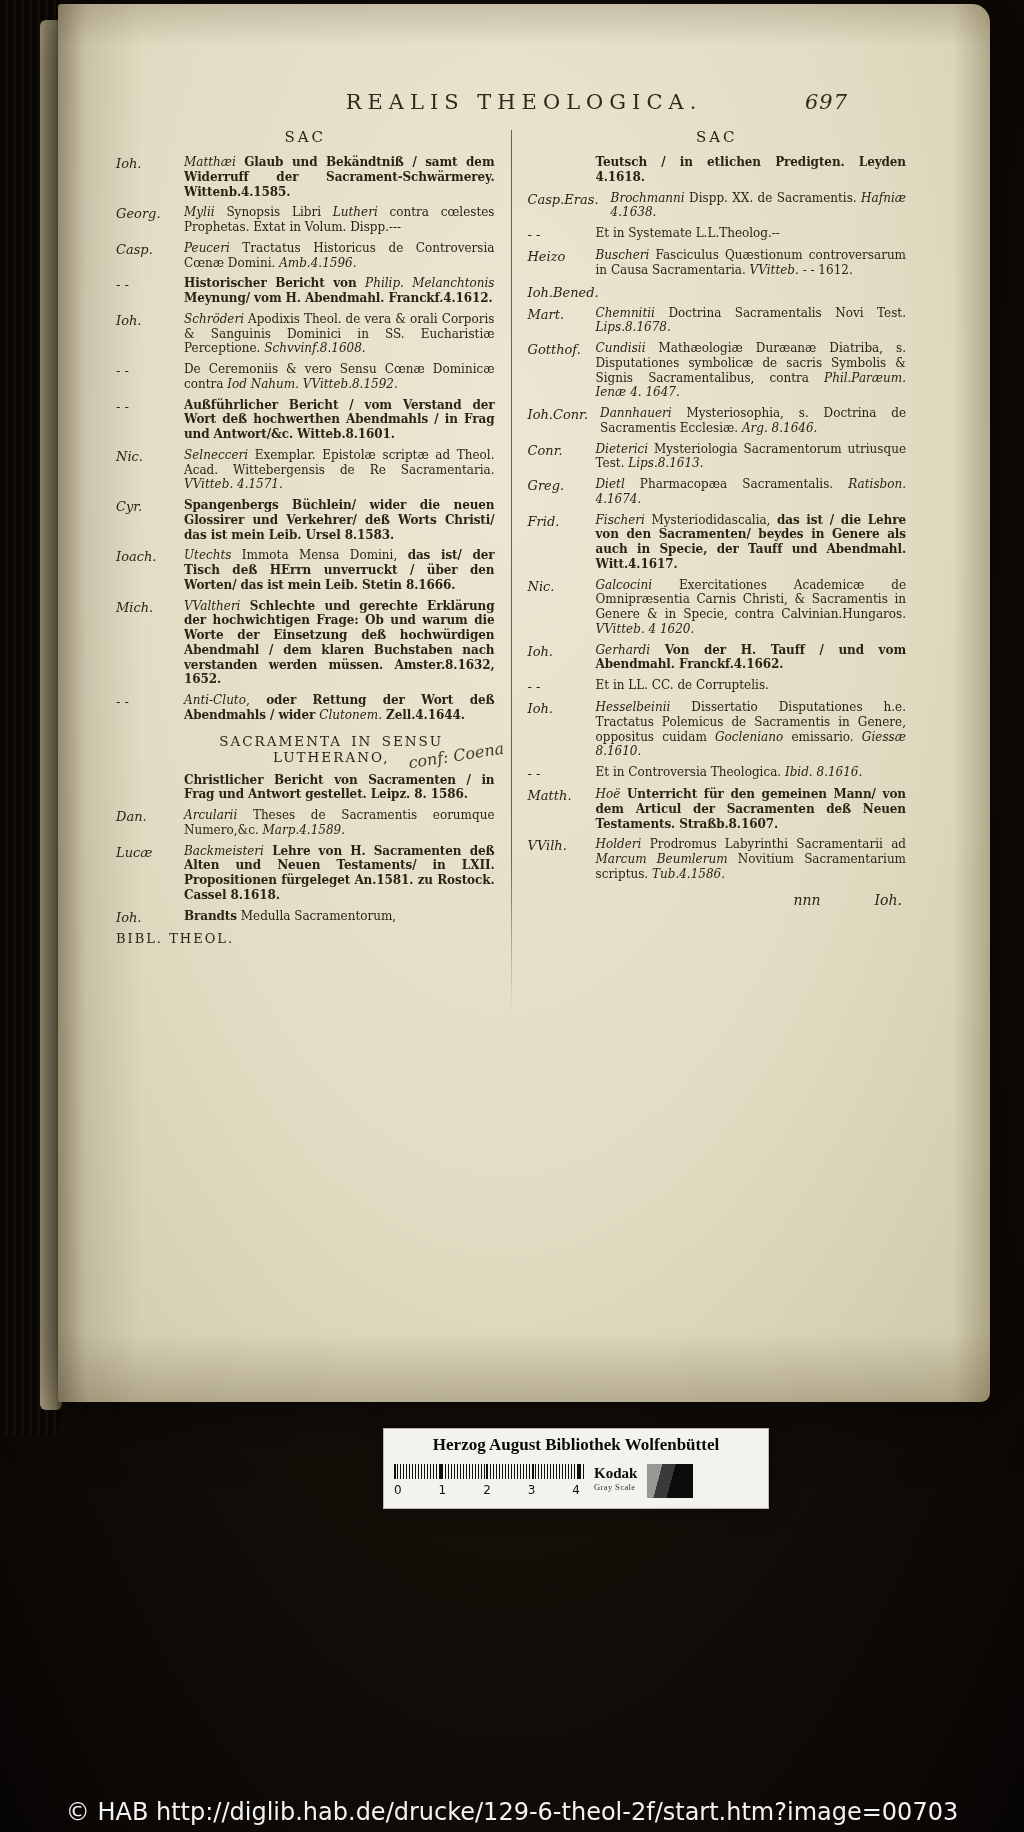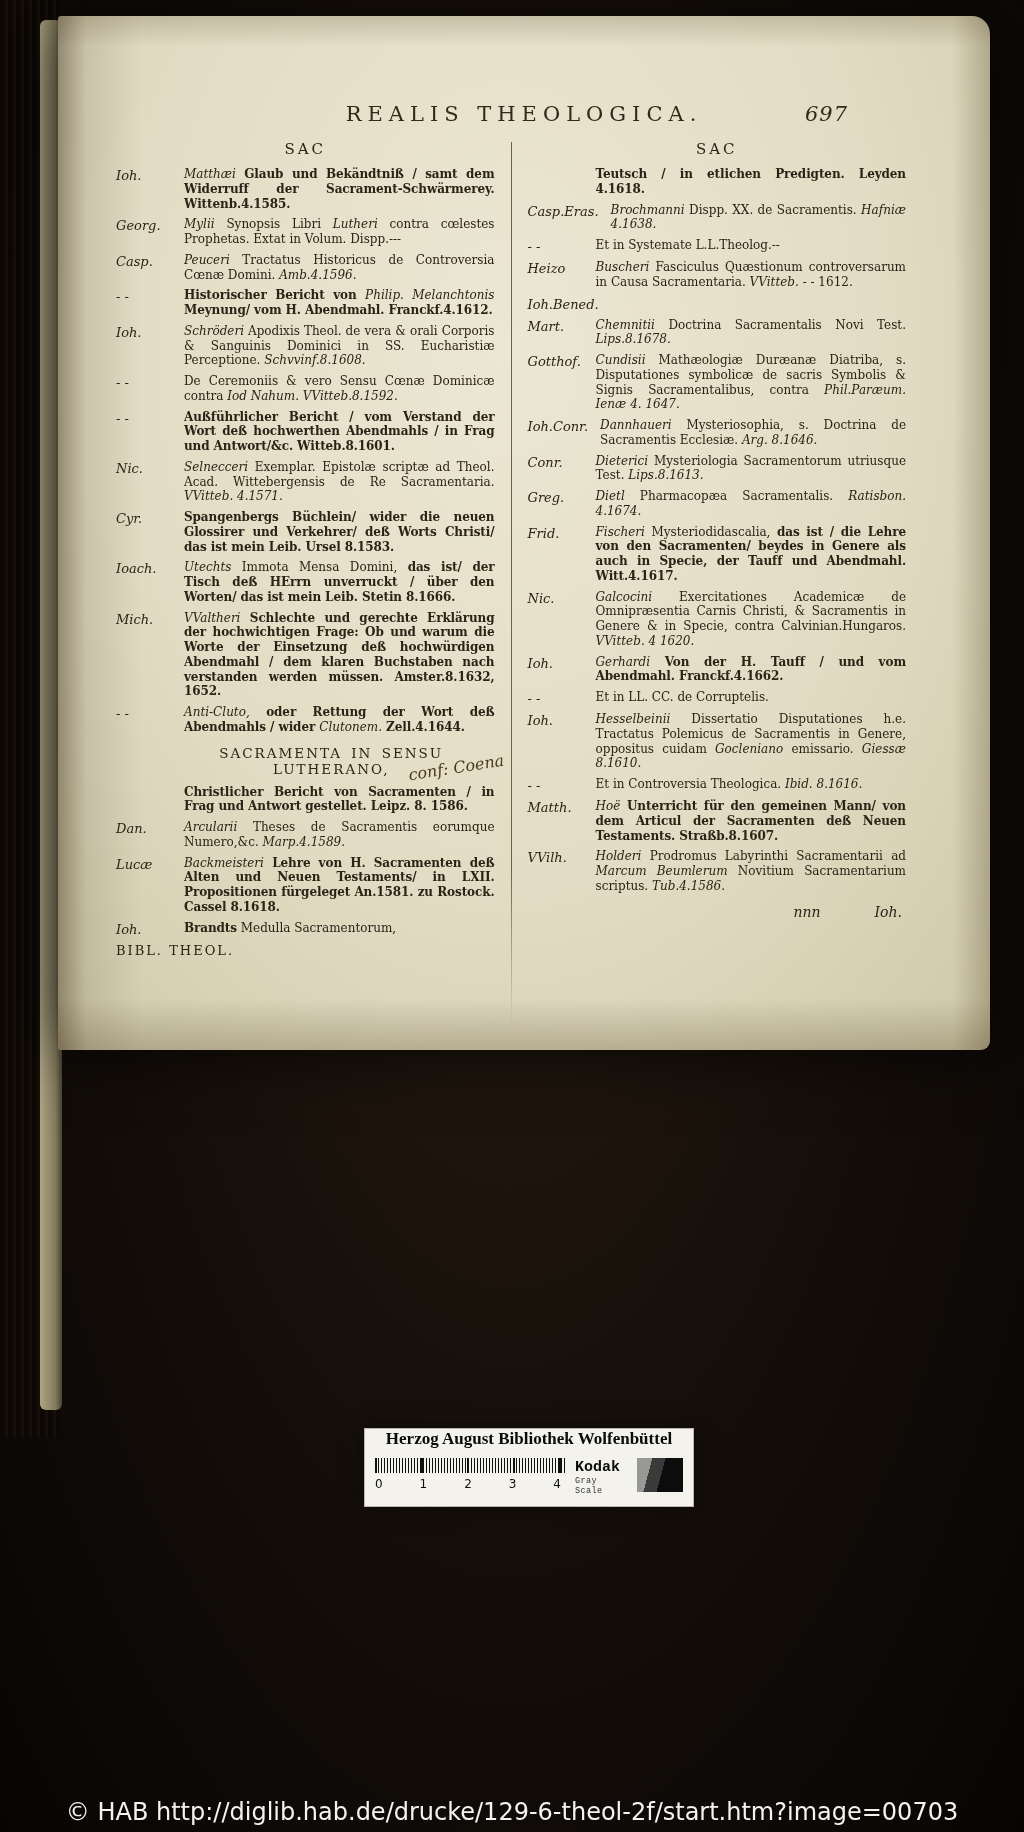--- a/index.html
+++ b/index.html
@@ -8,21 +8,21 @@
     background:#0e0a07;
     font-family:"DejaVu Serif", serif;
   }
   .stage{position:absolute;inset:0;
     background:radial-gradient(ellipse at 50% 38%, #261b11 0%, #140e09 55%, #070504 100%);}
   .book-edge{position:absolute;left:0;top:0;width:60px;height:1436px;
     background:repeating-linear-gradient(90deg,#0a0705 0 5px,#181009 5px 8px);opacity:.85;}
   .page-under{position:absolute;left:40px;top:20px;width:22px;height:1390px;border-radius:6px;
     background:linear-gradient(90deg,#aea584 0%,#837a5e 70%,#4a4332 100%);}
   .page{
-    position:absolute;left:58px;top:16px;width:932px;height:1034px;
+    position:absolute;left:58px;top:4px;width:932px;height:1398px;
     border-radius:3px 18px 9px 3px;color:#2b2316;
     background:
       linear-gradient(90deg,rgba(60,45,22,.45) 0,rgba(60,45,22,.12) 3%,rgba(0,0,0,0) 9%),
       linear-gradient(270deg,rgba(85,70,40,.30) 0,rgba(0,0,0,0) 4%),
       linear-gradient(0deg,rgba(85,70,40,.28) 0,rgba(0,0,0,0) 5%),
       linear-gradient(180deg,rgba(85,70,40,.22) 0,rgba(0,0,0,0) 3%),
       radial-gradient(ellipse at 48% 32%, #ece7d3 0%, #e2dcc4 55%, #cfc8a9 100%);
     box-shadow:0 0 70px rgba(0,0,0,.75);
     overflow:hidden;
   }
@@ -41,34 +41,34 @@
   .s-i{font-style:italic;}
   .s-r{}
   .s-f{font-weight:bold;letter-spacing:-0.1px;}
   .section-head{position:relative;text-align:center;font-size:13.5px;letter-spacing:2px;
     word-spacing:3px;margin:10px 4px 8px 56px;}
   .handwriting{position:absolute;right:-14px;top:13px;transform:rotate(-9deg);
     font-style:italic;letter-spacing:0;word-spacing:0;font-size:16px;color:#4a3a1e;}
   .signature{margin-top:6px;font-size:13px;letter-spacing:2px;}
   .catchword-row{display:flex;justify-content:flex-end;gap:54px;font-style:italic;
     font-size:14px;margin-top:10px;padding-right:4px;}
-  .kodak-card{position:absolute;left:364px;top:1428px;width:330px;box-sizing:border-box;
-    background:#f3f2ed;border:1px solid #b8b8b0;padding:0 10px 10px;
+  .kodak-card{position:absolute;left:383px;top:1428px;width:386px;box-sizing:border-box;
+    background:#f3f2ed;border:1px solid #b8b8b0;padding:6px 10px 10px;
     box-shadow:0 0 18px rgba(0,0,0,.5);}
   .card-title{font-family:"Liberation Serif",serif;font-weight:bold;font-size:17px;
     text-align:center;color:#0a0a0a;margin-bottom:9px;white-space:nowrap;}
   .card-row{display:flex;align-items:flex-start;gap:10px;}
   .ruler{width:190px;flex:none;}
   .ticks{height:15px;
     background:
       repeating-linear-gradient(90deg,#101010 0 1px,rgba(0,0,0,0) 1px 3px),
       repeating-linear-gradient(90deg,#101010 0 2px,rgba(0,0,0,0) 2px 46px);}
   .nums{display:flex;justify-content:space-between;width:186px;margin-top:4px;
     font-family:"DejaVu Sans",sans-serif;font-size:12px;color:#111;}
-  .kodak{font-family:Liberation Mono, monospace;color:#0d0d0d;padding-top:1px;}
+  .kodak{font-family:Liberation Serif, serif;color:#0d0d0d;padding-top:1px;}
   .kodak-name{font-weight:bold;font-size:15px;}
   .gs{font-size:8.5px;letter-spacing:.4px;color:#333;}
   .patch{width:46px;height:34px;flex:none;
     background:linear-gradient(105deg,#989894 0 28%,#3a3a3a 28% 52%,#0c0c0c 52%);}
   .caption{position:absolute;left:0;right:0;bottom:6px;text-align:center;color:#f3f3f3;
     font-family:"DejaVu Sans",sans-serif;font-size:24px;}
 </style>
 </head>
 <body>
 

